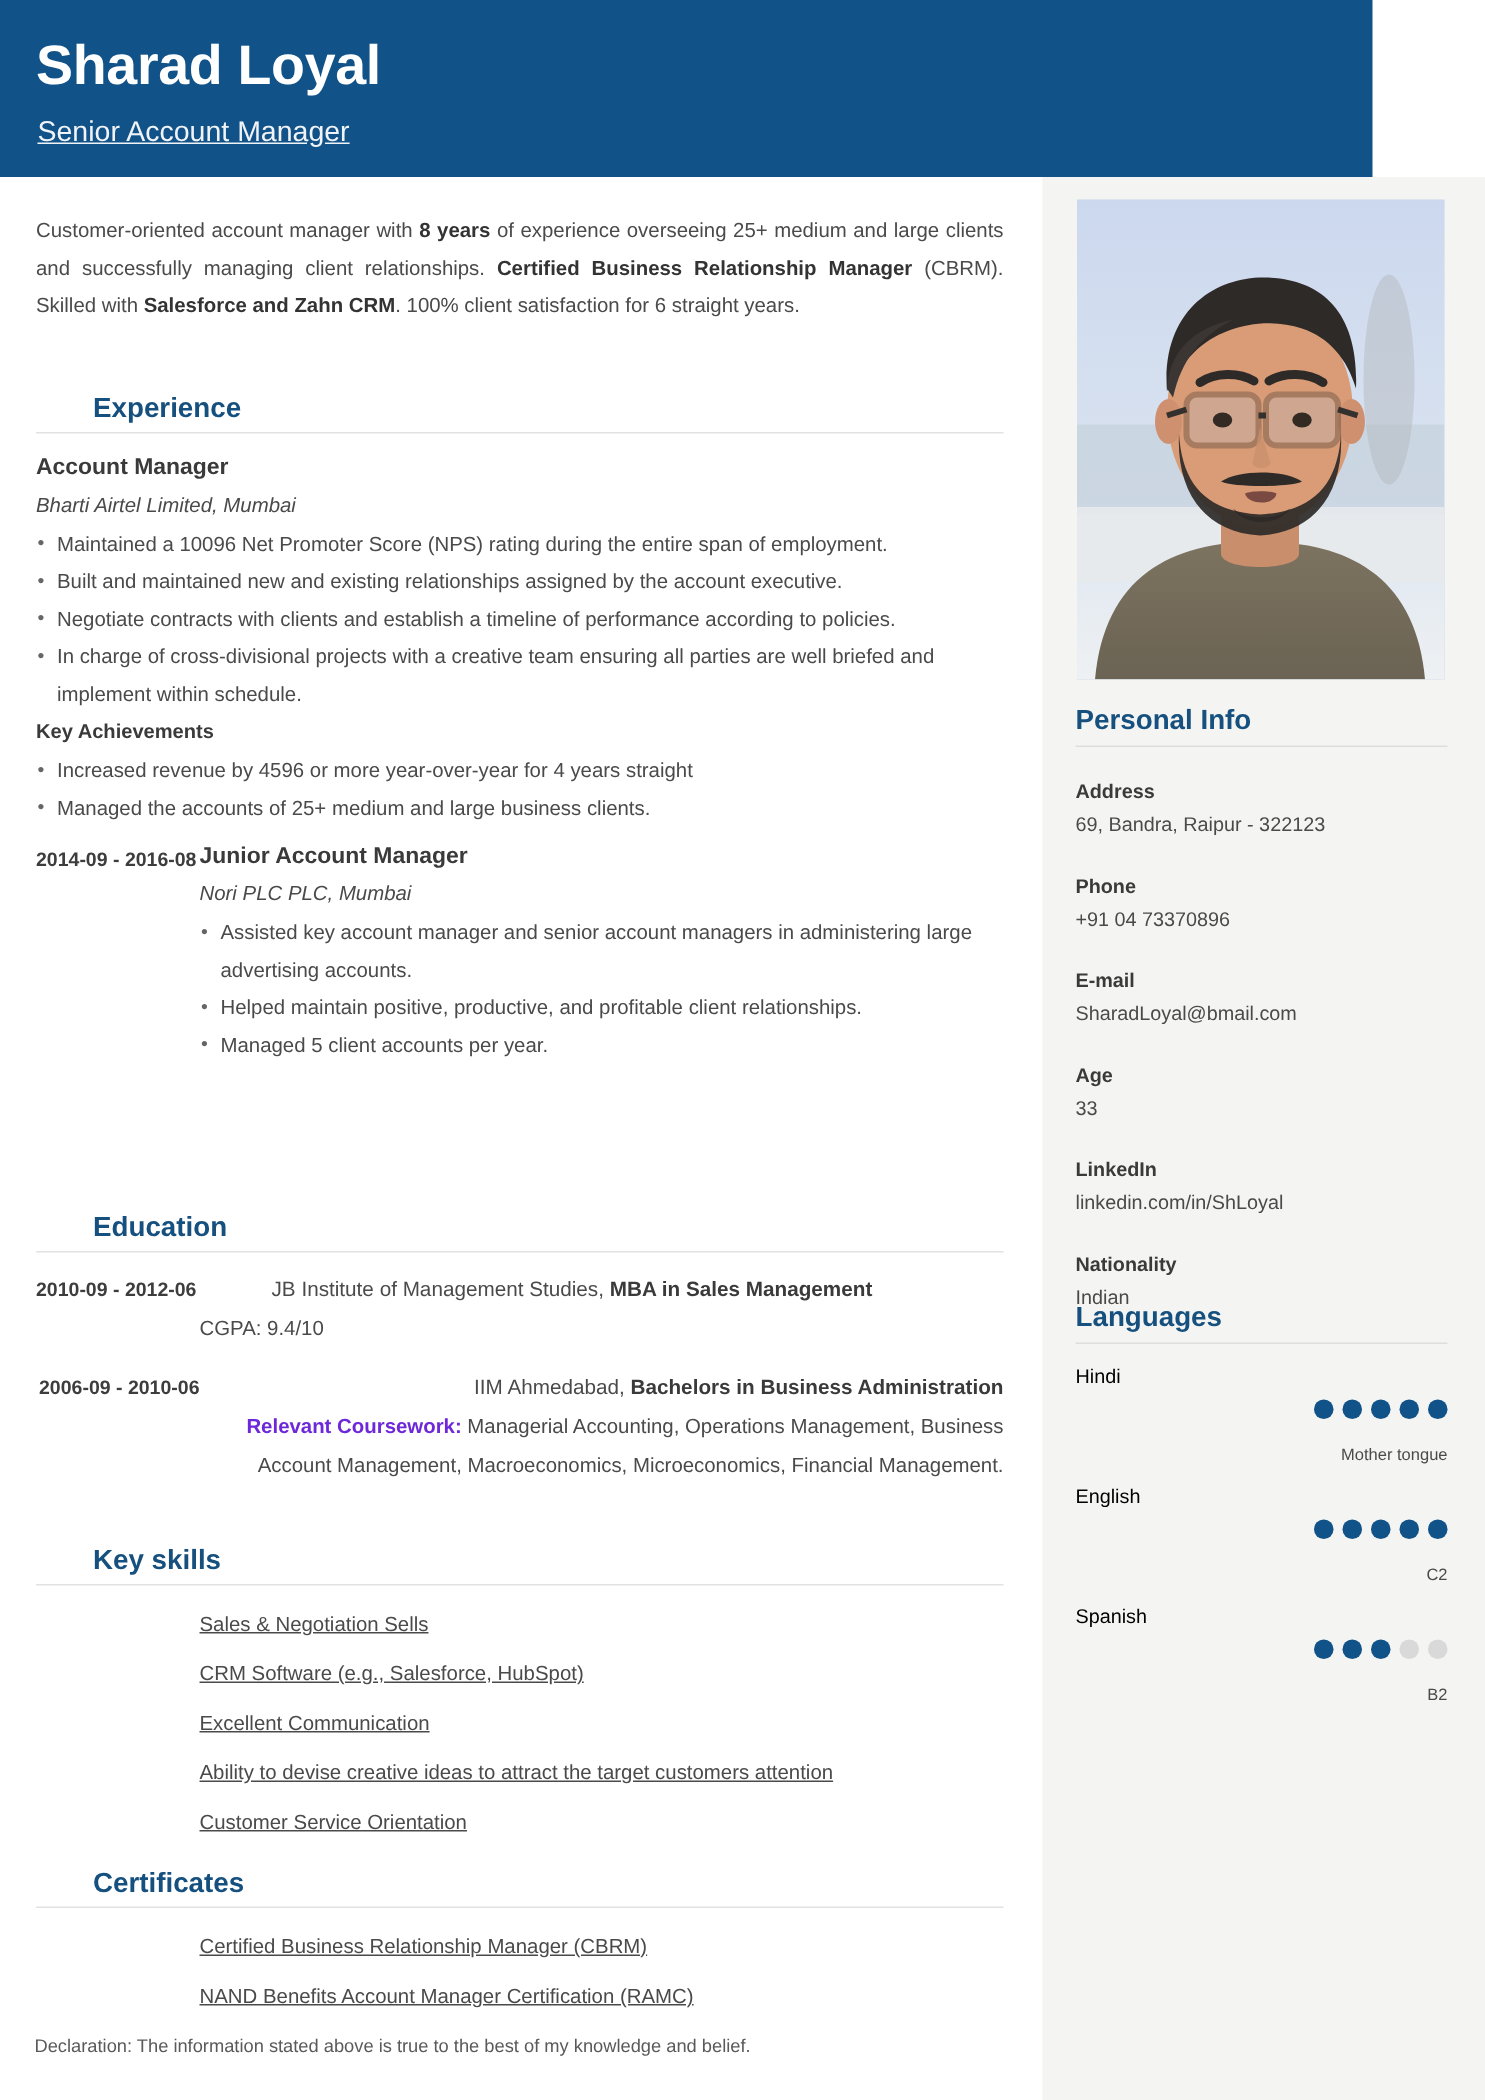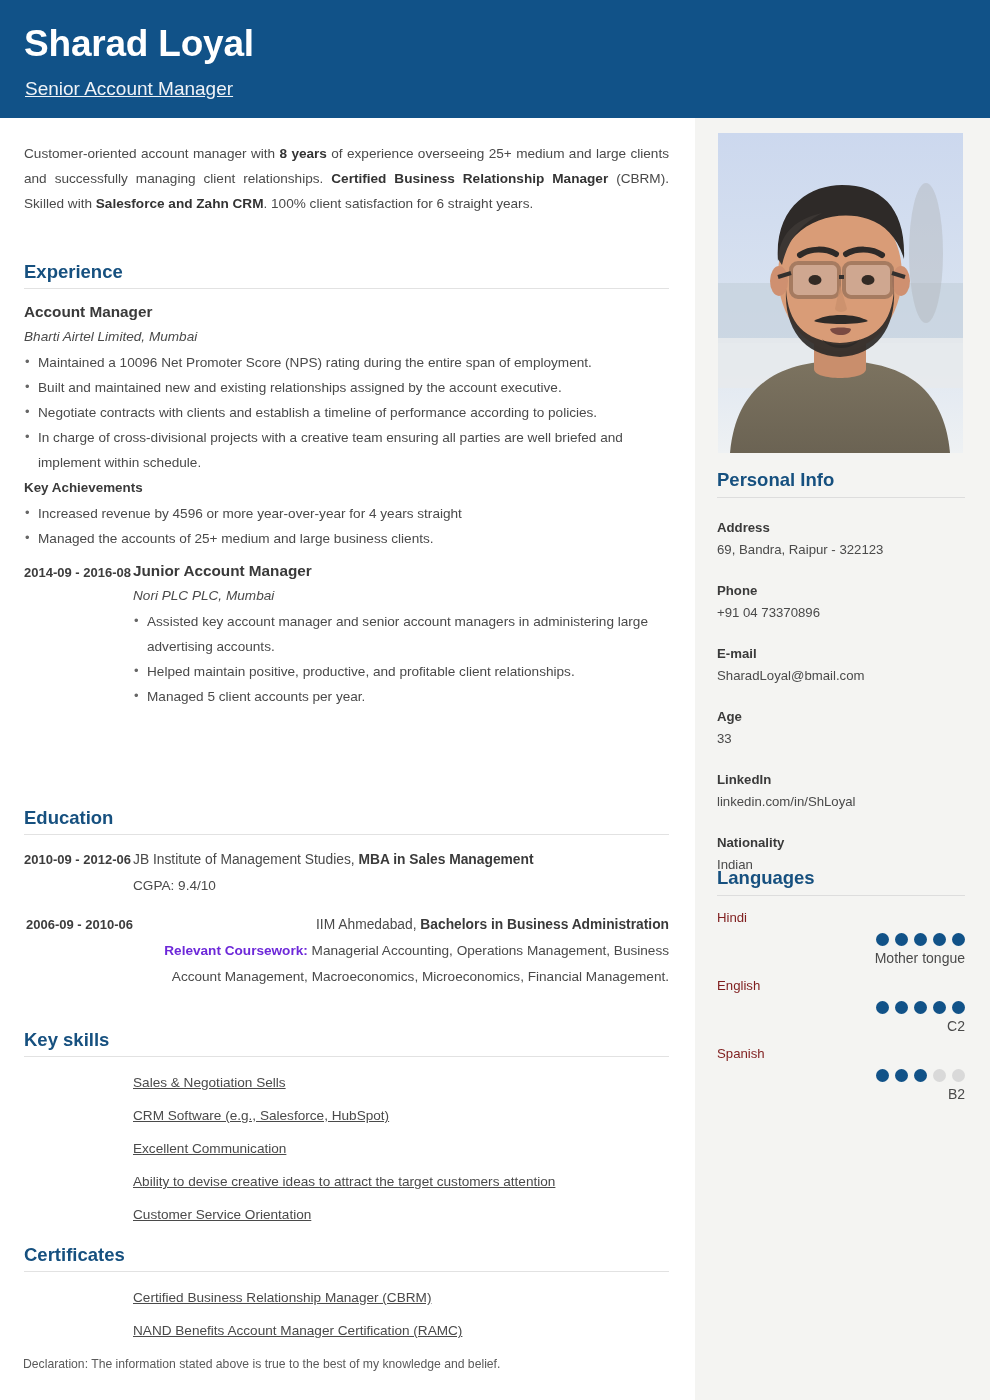--- a/index.html
+++ b/index.html
@@ -15,21 +15,21 @@
     width: 990px;
     height: 1400px;
     overflow: hidden;
     background: #ffffff;
   }
 
   
   .header {
     position: absolute;
     left: 0; top: 0;
-    width: 990px; height: 118px;
+    width: 915px; height: 118px;
     background: #115288;
   }
   .header .name {
     position: absolute;
     left: 24px; top: 22px;
     font-size: 37px;
     font-weight: bold;
     color: #ffffff;
     letter-spacing: -0.2px;
     line-height: 44px;
@@ -83,37 +83,37 @@
   .info-value {
     font-size: 13.2px;
     color: #4a4a4a;
     line-height: 22px;
   }
 
   
   .lang-block { margin-top: 4px; }
   .lang-name {
     font-size: 13.2px;
-    color: #7f1d1d;
+    color: #000000;
     line-height: 26px;
   }
   .dots {
     display: flex;
     justify-content: flex-end;
     gap: 6px;
     margin-top: 2px;
   }
   .dot { width: 13px; height: 13px; border-radius: 50%; background: #d9d9d9; }
   .dot.on { background: #115288; }
   .lang-level {
     text-align: right;
-    font-size: 14px;
+    font-size: 11px;
     color: #4a4a4a;
     line-height: 22px;
-    margin-top: 1px;
+    margin-top: 13px;
   }
 
   
   .main {
     position: absolute;
     left: 0; top: 118px;
     width: 695px;
     padding: 0;
   }
   .summary {
@@ -126,20 +126,21 @@
     text-align: justify;
   }
   .summary b { color: #333333; font-weight: bold; }
 
   .section { position: absolute; left: 24px; width: 645px; }
   .sec-heading {
     font-size: 18.5px;
     font-weight: bold;
     color: #16507f;
     line-height: 24px;
+    margin-left: 38px;
   }
   .sec-rule {
     border-bottom: 1px solid #e2e2e2;
     margin-top: 4px;
     margin-bottom: 9px;
   }
 
   .entry { display: flex; margin-bottom: 2px; }
   .dates {
     width: 109px;
@@ -183,20 +184,21 @@
     left: 1px; top: -1px;
     font-size: 13px;
     color: #666666;
   }
 
   
   .edu-line {
     font-size: 13.8px;
     color: #4a4a4a;
     line-height: 27px;
+    margin-left: 48px;
   }
   .edu-line b { font-weight: bold; color: #3a3a3a; }
   .edu-sub {
     font-size: 13.6px;
     color: #4a4a4a;
     line-height: 26px;
   }
   .edu-sub b { font-weight: bold; color: #6d28d9; }
 
   

